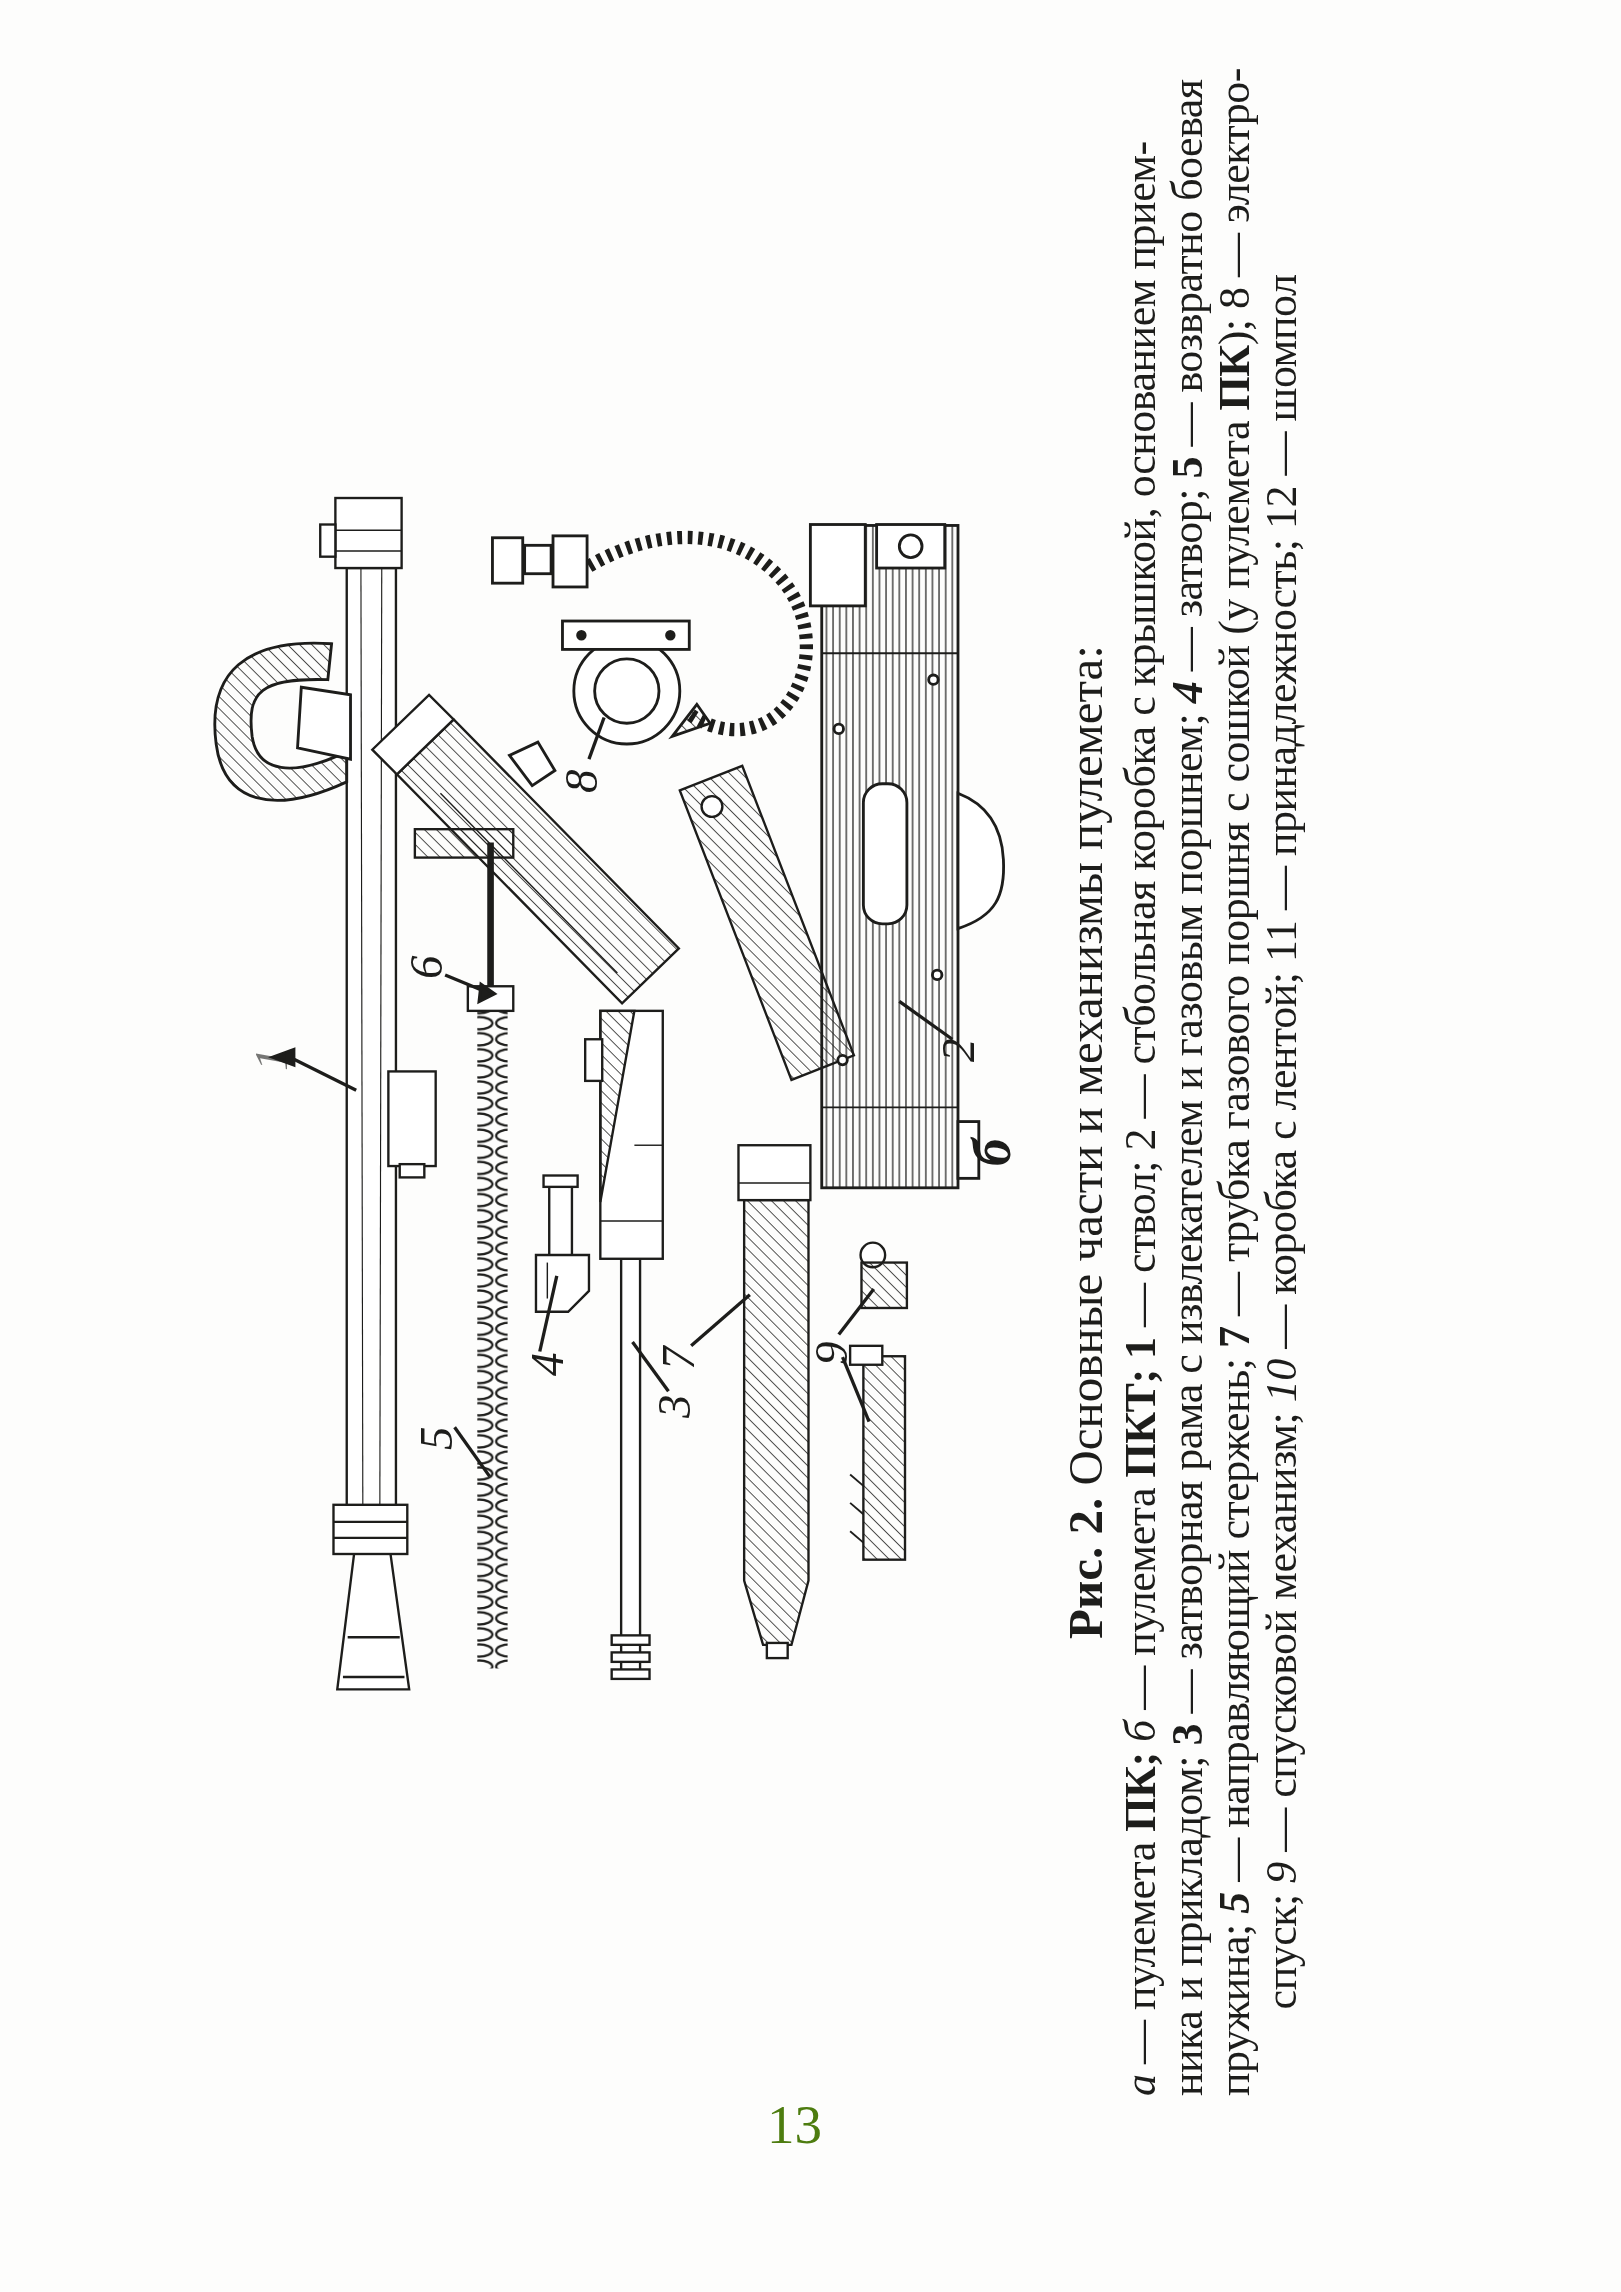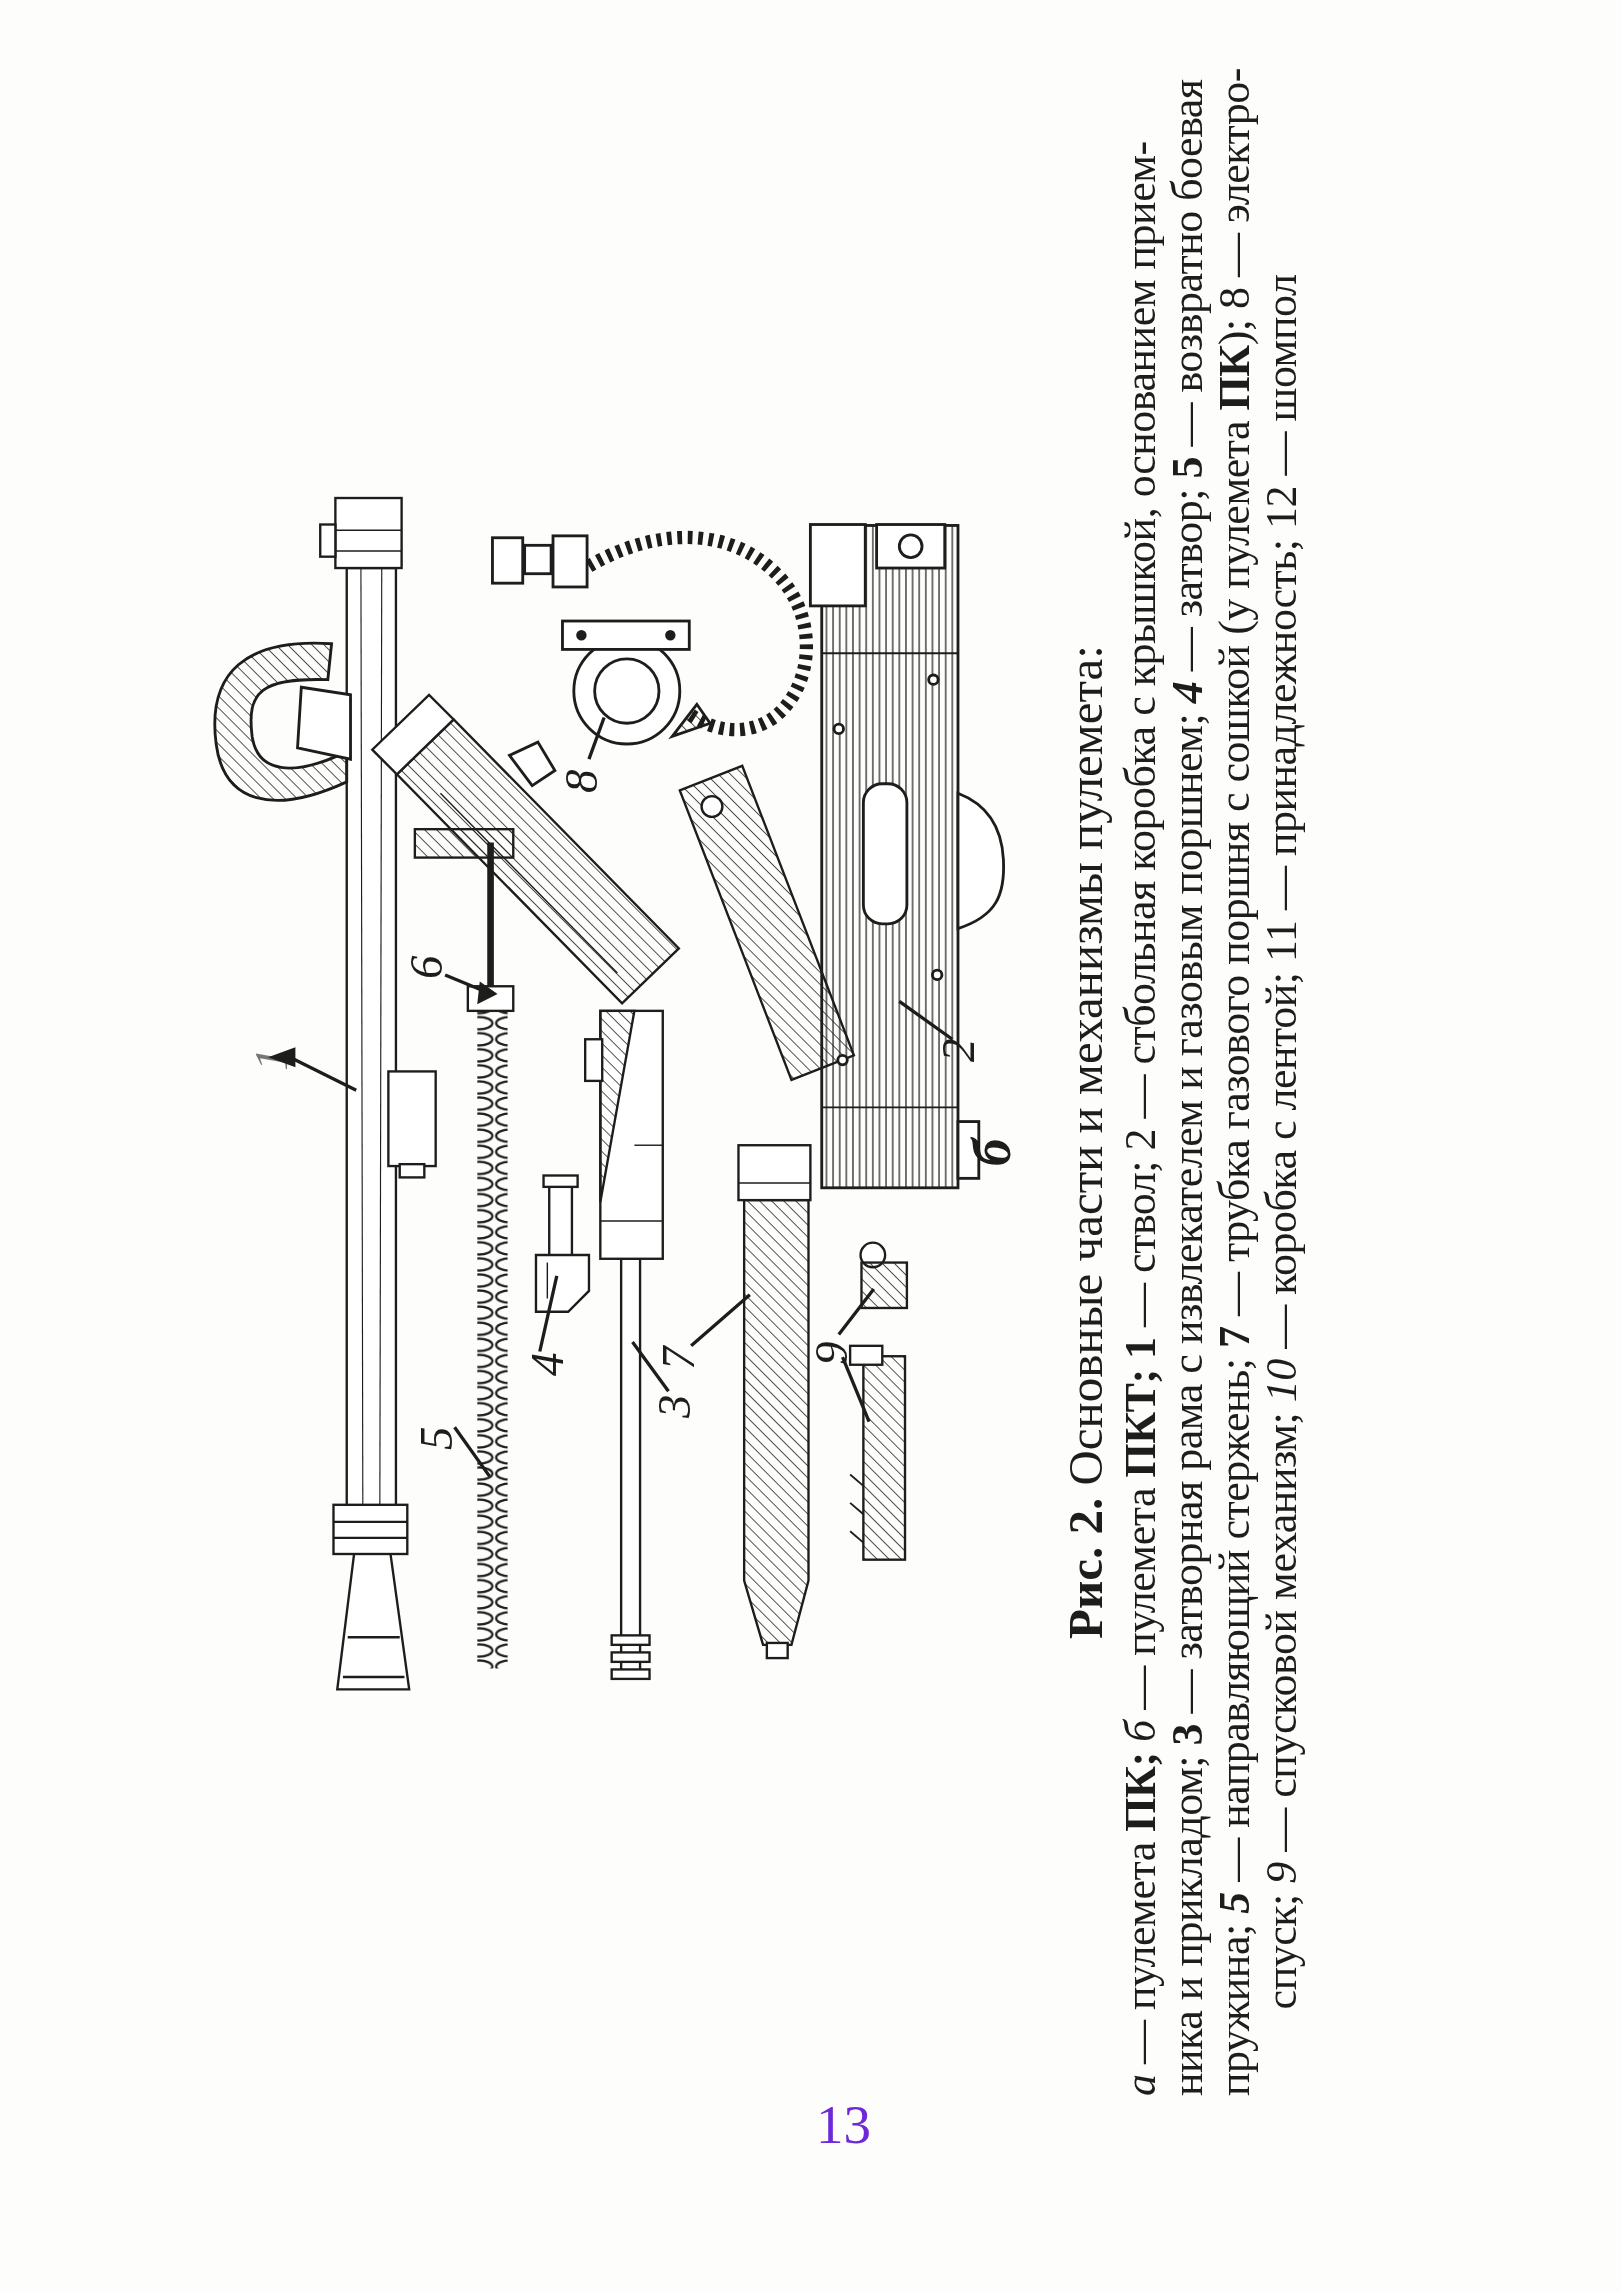--- a/index.html
+++ b/index.html
@@ -30,22 +30,22 @@
     text-align:center;font-size:49px;line-height:59px;letter-spacing:0;
     margin-bottom:1.9px;white-space:nowrap;
   }
   .cap-line{width:1908px;}
   .just{text-align:justify;text-align-last:justify;white-space:nowrap;}
   .center{text-align:center;white-space:nowrap;}
   .b{font-weight:bold;}
   .i{font-style:italic;}
   .bi{font-weight:bold;font-style:italic;}
   .pageno{
-    position:absolute;left:767px;top:2093px;width:104px;text-align:right;
-    font-size:55px;color:#6d28d9;
+    position:absolute;left:767px;top:2093px;width:104px;text-align:left;
+    font-size:55px;color:#4d7c0f;
   }
 </style>
 </head>
 <body>
 
 <div class="page">
 
   <div class="rotated">
 
     <div class="figwrap">

